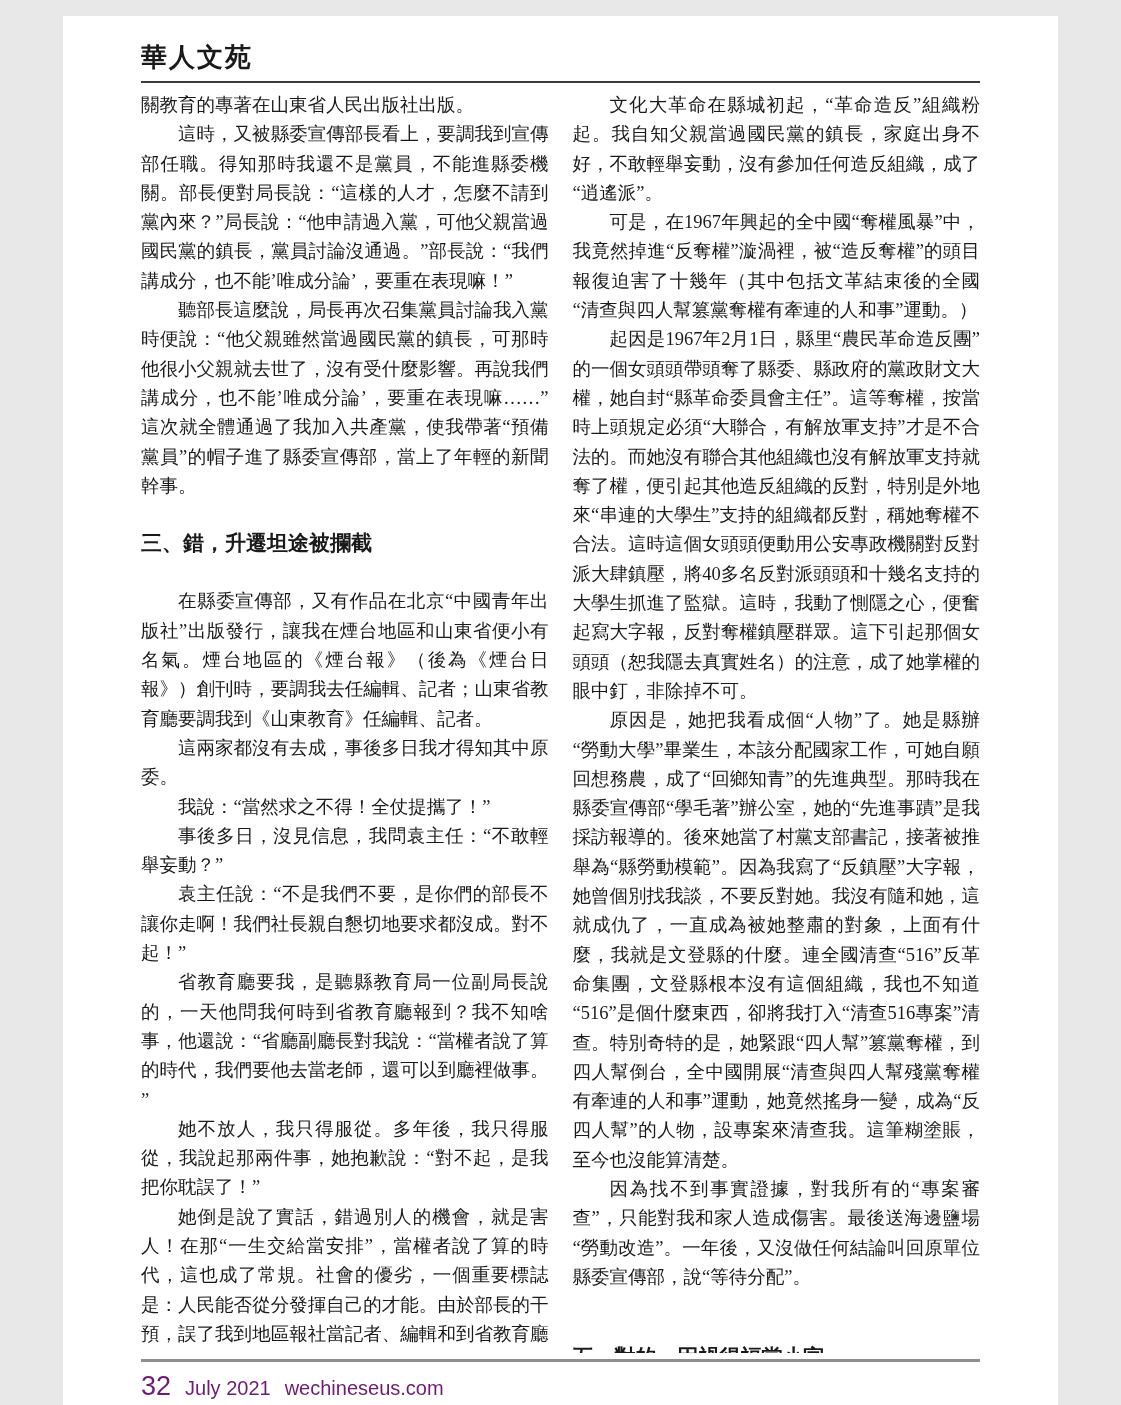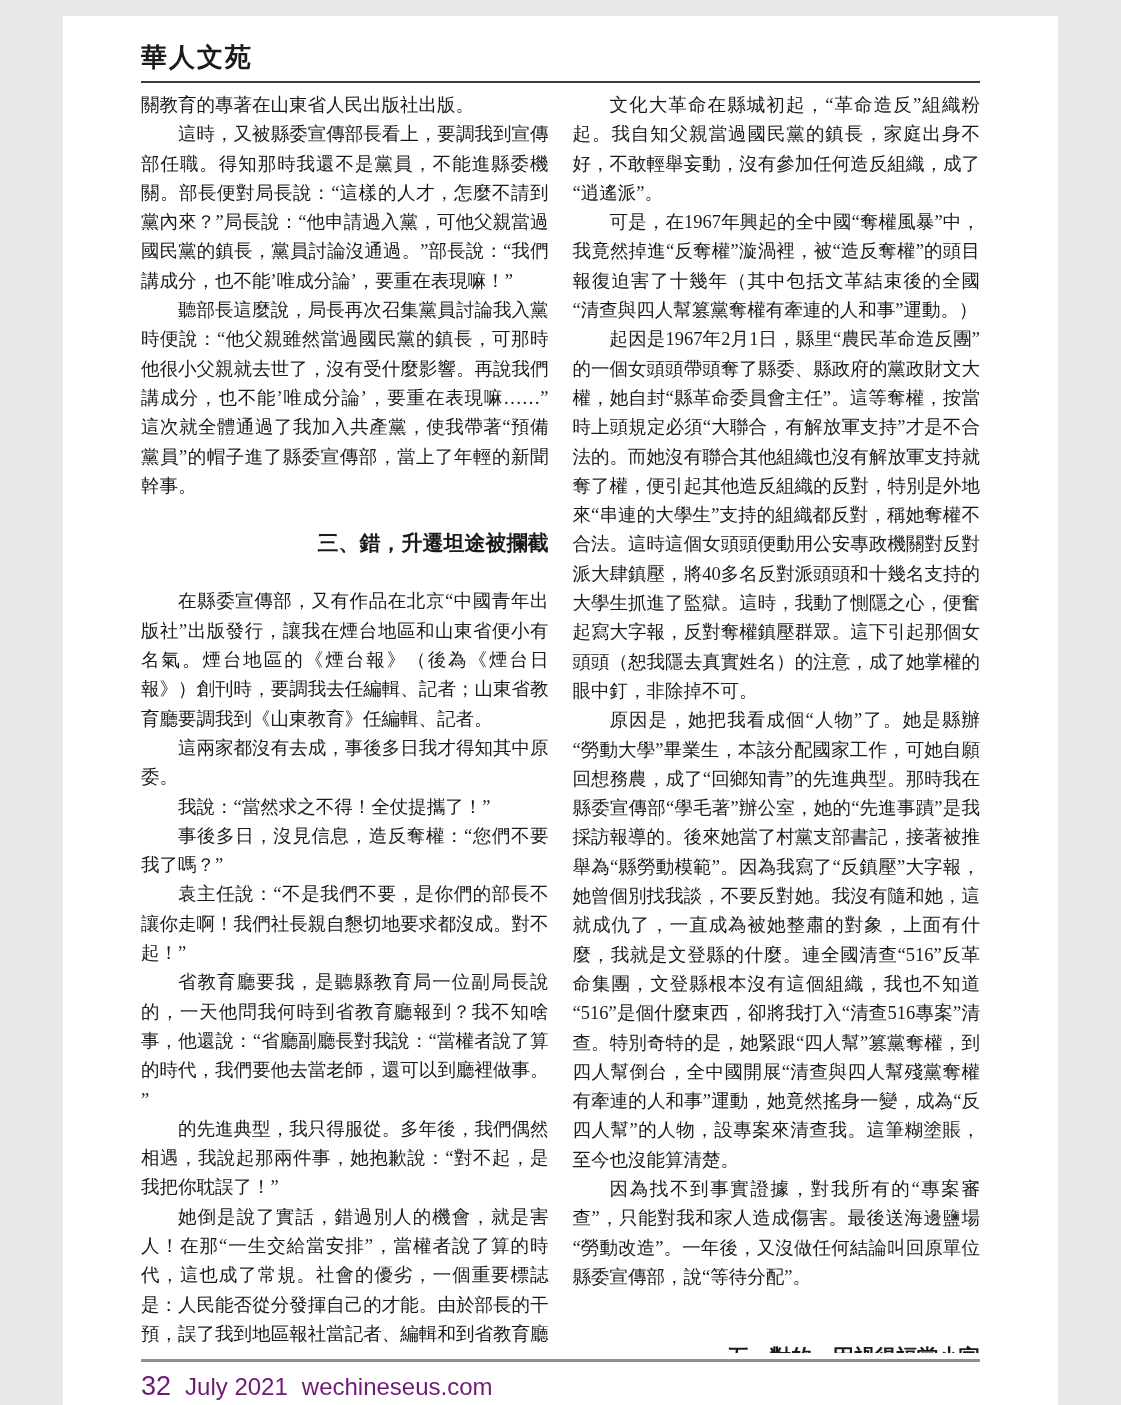--- a/index.html
+++ b/index.html
@@ -48,21 +48,21 @@
   }
   .col p {
     margin: 0;
     text-indent: 2em;
   }
   .col p.cont { text-indent: 0; }
   .col h2 {
     font-family: "Liberation Sans", "DejaVu Sans", sans-serif;
     font-size: 21px;
     font-weight: 700;
-    text-align: right;
+    text-align: left;
     margin: 27px 0 30px 0;
     text-indent: 0;
   }
   .col h2.spaced { margin: 50px 0 44px 0; }
   footer.pagefoot {
     position: absolute;
     left: 78px;
     right: 78px;
     top: 1343px;
   }
@@ -72,21 +72,21 @@
   }
   .foot-line {
     display: flex;
     align-items: baseline;
     gap: 14px;
     margin-top: 9px;
     font-family: "Liberation Sans", "DejaVu Sans", sans-serif;
     color: #701a75;
   }
   .page-num { font-size: 27px; font-weight: 400; }
-  .issue, .site { font-size: 24px; }
+  .issue, .site { font-size: 20px; }
 </style>
 </head>
 <body>
 
 <div class="page">
   <div class="inner">
 
     <header class="masthead">
       <h1 class="masthead-title">華人文苑</h1>
       <div class="head-rule"></div>
@@ -97,24 +97,24 @@
       <section class="col">
         <p class="cont">關教育的專著在山東省人民出版社出版。</p>
         <p>這時，又被縣委宣傳部長看上，要調我到宣傳部任職。得知那時我還不是黨員，不能進縣委機關。部長便對局長說：“這樣的人才，怎麼不請到黨內來？”局長說：“他申請過入黨，可他父親當過國民黨的鎮長，黨員討論沒通過。”部長說：“我們講成分，也不能’唯成分論’，要重在表現嘛！”</p>
         <p>聽部長這麼說，局長再次召集黨員討論我入黨時便說：“他父親雖然當過國民黨的鎮長，可那時他很小父親就去世了，沒有受什麼影響。再說我們講成分，也不能’唯成分論’，要重在表現嘛……”這次就全體通過了我加入共產黨，使我帶著“預備黨員”的帽子進了縣委宣傳部，當上了年輕的新聞幹事。</p>
 
         <h2>三、錯，升遷坦途被攔截</h2>
 
         <p>在縣委宣傳部，又有作品在北京“中國青年出版社”出版發行，讓我在煙台地區和山東省便小有名氣。煙台地區的《煙台報》（後為《煙台日報》）創刊時，要調我去任編輯、記者；山東省教育廳要調我到《山東教育》任編輯、記者。</p>
         <p>這兩家都沒有去成，事後多日我才得知其中原委。</p>
         <p>我說：“當然求之不得！全仗提攜了！”</p>
-        <p>事後多日，沒見信息，造反奪權：“您們不要我了嗎？”</p>
+        <p>事後多日，沒見信息，我問袁主任：“不敢輕舉妄動？”</p>
         <p>袁主任說：“不是我們不要，是你們的部長不讓你走啊！我們社長親自懇切地要求都沒成。對不起！”</p>
         <p>省教育廳要我，是聽縣教育局一位副局長說的，一天他問我何時到省教育廳報到？我不知啥事，他還說：“省廳副廳長對我說：“當權者說了算的時代，我們要他去當老師，還可以到廳裡做事。 ”</p>
-        <p>的先進典型，我只得服從。多年後，我們偶然相遇，我說起那兩件事，她抱歉說：“對不起，是我把你耽誤了！”</p>
+        <p>她不放人，我只得服從。多年後，我只得服從，我說起那兩件事，她抱歉說：“對不起，是我把你耽誤了！”</p>
         <p>她倒是說了實話，錯過別人的機會，就是害人！在那“一生交給當安排”，當權者說了算的時代，這也成了常規。社會的優劣，一個重要標誌是：人民能否從分發揮自己的才能。由於部長的干預，誤了我到地區報社當記者、編輯和到省教育廳當乾部的機會。使我在文革中落入地方造反奪權者手中，備受整肅摧殘。</p>
 
       </section>
 
       <section class="col">
         <p>文化大革命在縣城初起，“革命造反”組織粉起。我自知父親當過國民黨的鎮長，家庭出身不好，不敢輕舉妄動，沒有參加任何造反組織，成了“逍遙派”。</p>
         <p>可是，在1967年興起的全中國“奪權風暴”中，我竟然掉進“反奪權”漩渦裡，被“造反奪權”的頭目報復迫害了十幾年（其中包括文革結束後的全國“清查與四人幫篡黨奪權有牽連的人和事”運動。）</p>
         <p>起因是1967年2月1日，縣里“農民革命造反團”的一個女頭頭帶頭奪了縣委、縣政府的黨政財文大權，她自封“縣革命委員會主任”。這等奪權，按當時上頭規定必須“大聯合，有解放軍支持”才是不合法的。而她沒有聯合其他組織也沒有解放軍支持就奪了權，便引起其他造反組織的反對，特別是外地來“串連的大學生”支持的組織都反對，稱她奪權不合法。這時這個女頭頭便動用公安專政機關對反對派大肆鎮壓，將40多名反對派頭頭和十幾名支持的大學生抓進了監獄。這時，我動了惻隱之心，便奮起寫大字報，反對奪權鎮壓群眾。這下引起那個女頭頭（恕我隱去真實姓名）的注意，成了她掌權的眼中釘，非除掉不可。</p>
         <p>原因是，她把我看成個“人物”了。她是縣辦“勞動大學”畢業生，本該分配國家工作，可她自願回想務農，成了“回鄉知青”的先進典型。那時我在縣委宣傳部“學毛著”辦公室，她的“先進事蹟”是我採訪報導的。後來她當了村黨支部書記，接著被推舉為“縣勞動模範”。因為我寫了“反鎮壓”大字報，她曾個別找我談，不要反對她。我沒有隨和她，這就成仇了，一直成為被她整肅的對象，上面有什麼，我就是文登縣的什麼。連全國清查“516”反革命集團，文登縣根本沒有這個組織，我也不知道“516”是個什麼東西，卻將我打入“清查516專案”清查。特別奇特的是，她緊跟“四人幫”篡黨奪權，到四人幫倒台，全中國開展“清查與四人幫殘黨奪權有牽連的人和事”運動，她竟然搖身一變，成為“反四人幫”的人物，設專案來清查我。這筆糊塗賬，至今也沒能算清楚。</p>
         <p>因為找不到事實證據，對我所有的“專案審查”，只能對我和家人造成傷害。最後送海邊鹽場“勞動改造”。一年後，又沒做任何結論叫回原單位縣委宣傳部，說“等待分配”。</p>

